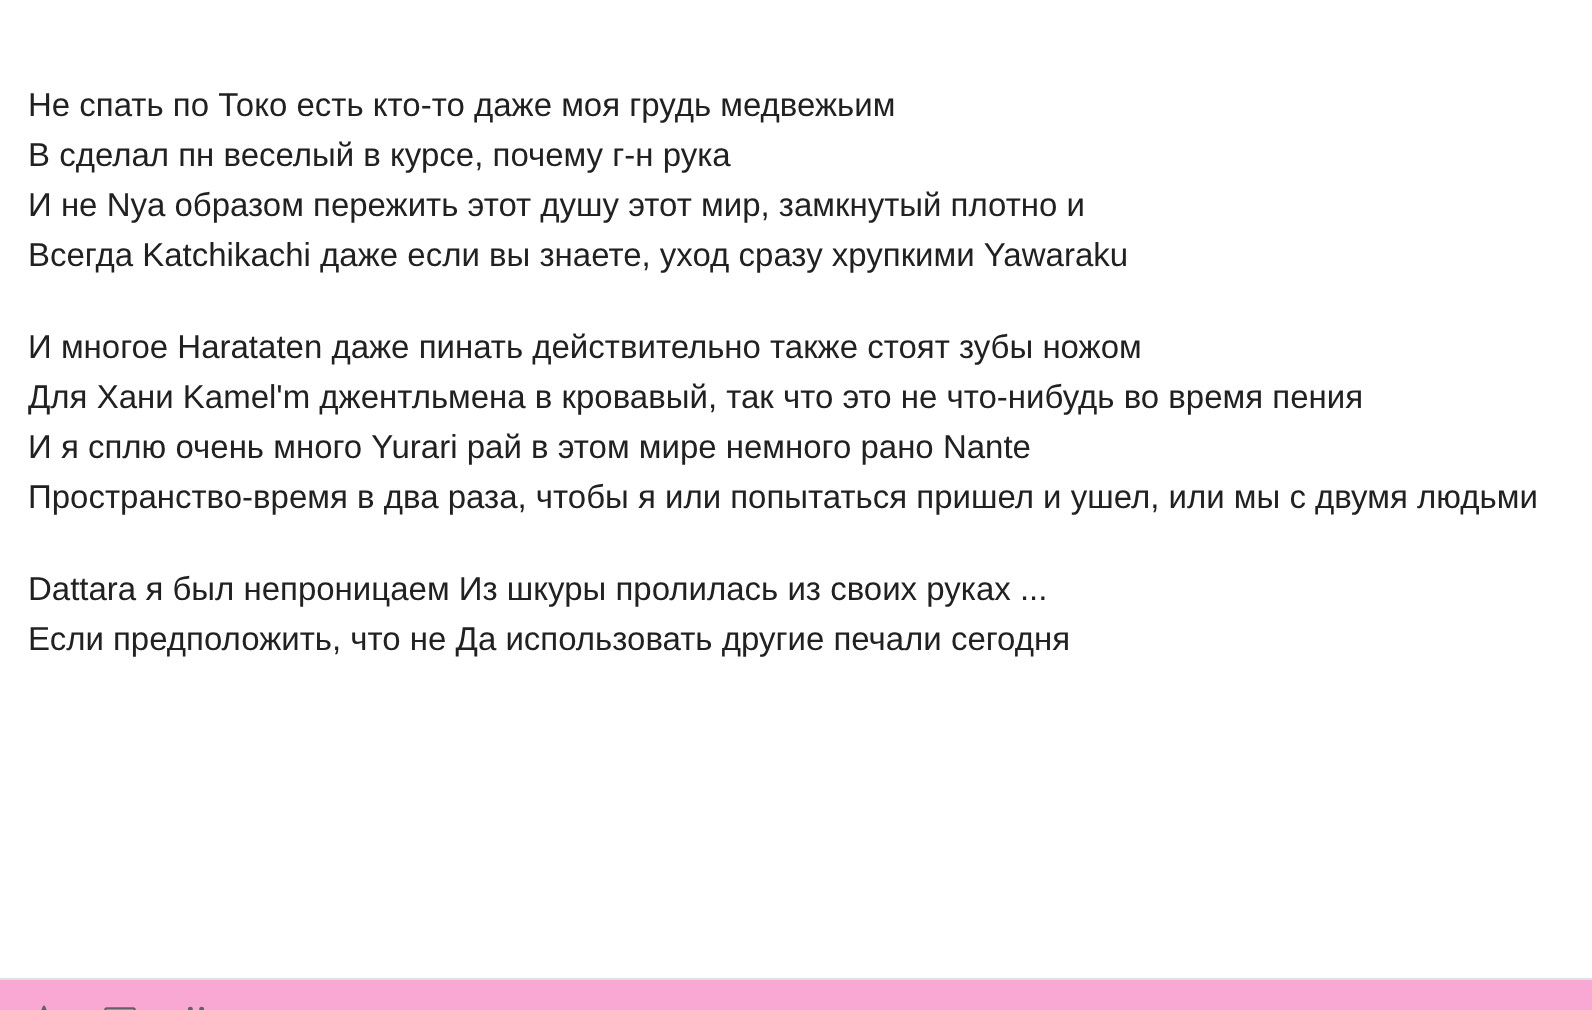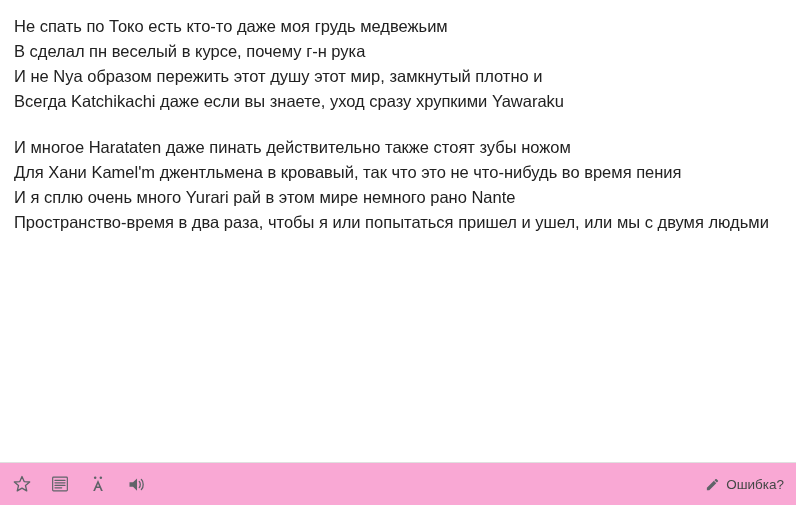--- a/index.html
+++ b/index.html
@@ -19,20 +19,21 @@
     width: 796px;
     height: 505px;
     box-sizing: border-box;
     background: #ffffff;
   }
   #translation-body {
     padding: 14px 14px 0 14px;
     box-sizing: border-box;
     height: 462px;
     overflow: hidden;
+    margin-top: 27px;
   }
   .para {
     font-size: 16.5px;
     line-height: 25px;
     color: #212121;
     margin: 0 0 21px 0;
     white-space: pre-wrap;
     word-wrap: break-word;
     max-width: 762px;
   }
@@ -99,20 +100,22 @@
 
   <div id="translation-body">
     <p class="para">Не спать по Токо есть кто-то даже моя грудь медвежьим
 В сделал пн веселый в курсе, почему г-н рука
 И не Nya образом пережить этот душу этот мир, замкнутый плотно и
 Всегда Katchikachi даже если вы знаете, уход сразу хрупкими Yawaraku</p>
     <p class="para">И многое Harataten даже пинать действительно также стоят зубы ножом
 Для Хани Kamel'm джентльмена в кровавый, так что это не что-нибудь во время пения
 И я сплю очень много Yurari рай в этом мире немного рано Nante
 Пространство-время в два раза, чтобы я или попытаться пришел и ушел, или мы с двумя людьми</p>
+    <p class="para">Dattara я был непроницаем Из шкуры пролилась из своих руках ...
+Если предположить, что не Да использовать другие печали сегодня</p>
   </div>
 
   <div id="toolbar">
 
     <div id="toolbar-left">
 
       <span class="tool-icon">
         <svg width="20" height="20" viewBox="0 0 24 24" fill="none" stroke="currentColor" stroke-width="1.6" stroke-linejoin="round">
           <polygon points="12,3 14.6,9.1 21.2,9.6 16.2,13.9 17.7,20.3 12,16.9 6.3,20.3 7.8,13.9 2.8,9.6 9.4,9.1"></polygon>
         </svg>

